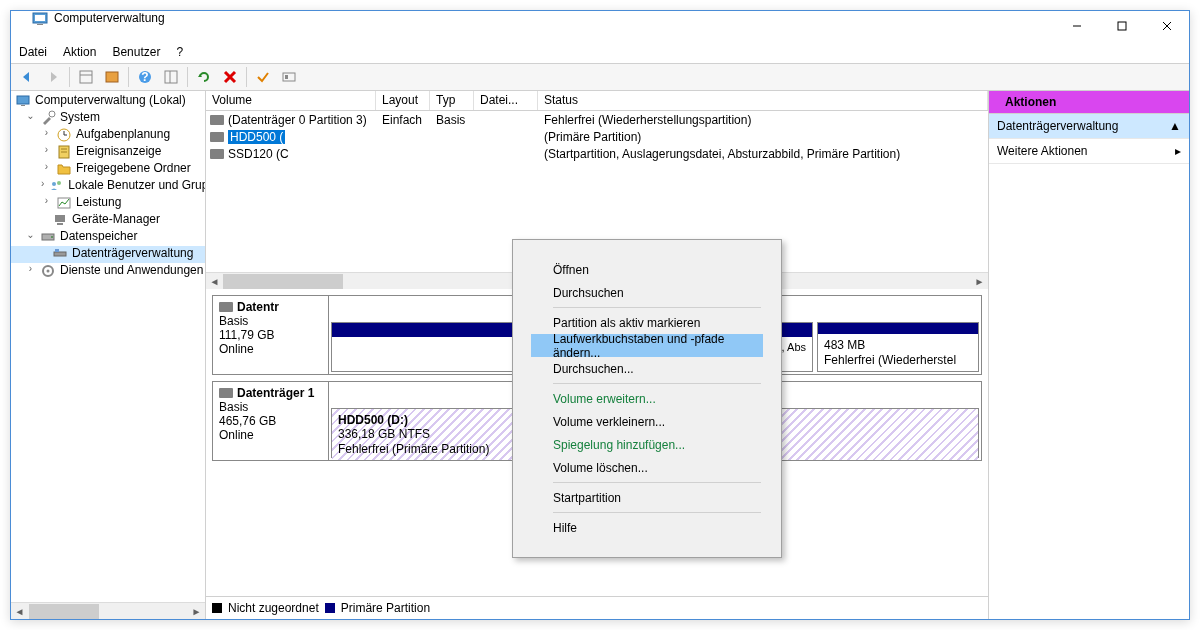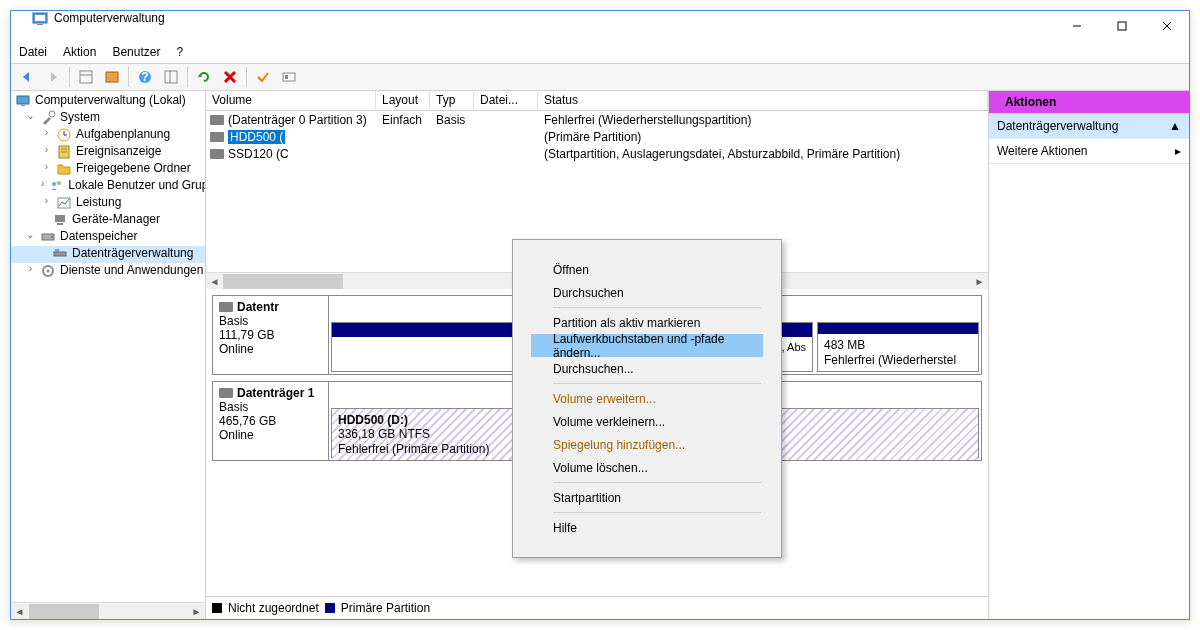--- a/index.html
+++ b/index.html
@@ -51,21 +51,21 @@
 .dm-part.hatched .body { background: repeating-linear-gradient(135deg, #fff, #fff 4px, #d8c8f0 4px, #d8c8f0 6px); }
 .legend { border-top: 1px solid #d0d0d0; padding: 4px 6px; display: flex; align-items: center; gap: 6px; margin-top: auto; }
 .leg-sq { width: 10px; height: 10px; }
 .right { width: 200px; background: #fff; }
 .right-hdr { background: #d946ef; border-bottom: 1px solid #d0d0d0; padding: 4px 16px; font-weight: bold; }
 .right-row { border-bottom: 1px solid #e8e8e8; padding: 5px 8px; display: flex; justify-content: space-between; align-items: center; }
 .right-row.sel { background: #cde8ff; }
 .ctx-menu { position: absolute; left: 306px; top: 148px; width: 270px; background: #f0f0f0; border: 1px solid #a0a0a0; box-shadow: 3px 3px 6px rgba(0,0,0,0.25); z-index: 100; padding: 18px; }
 .ctx-item { height: 23px; display: flex; align-items: center; padding-left: 22px; }
 .ctx-item.hover { background: #90c8f6; }
-.ctx-item.disabled { color: #a16207; }
+.ctx-item.disabled { color: #15803d; }
 .ctx-sep { height: 1px; background: #d0d0d0; margin: 3px 2px 3px 22px; }
 </style>
 </head>
 <body>
 
 <div class="window">
 
   <div class="titlebar">
     <svg class="icon" viewBox="0 0 16 16">
         <rect x="1" y="2" width="14" height="10" fill="#5a9ed6" stroke="#2a6aa6"></rect>

